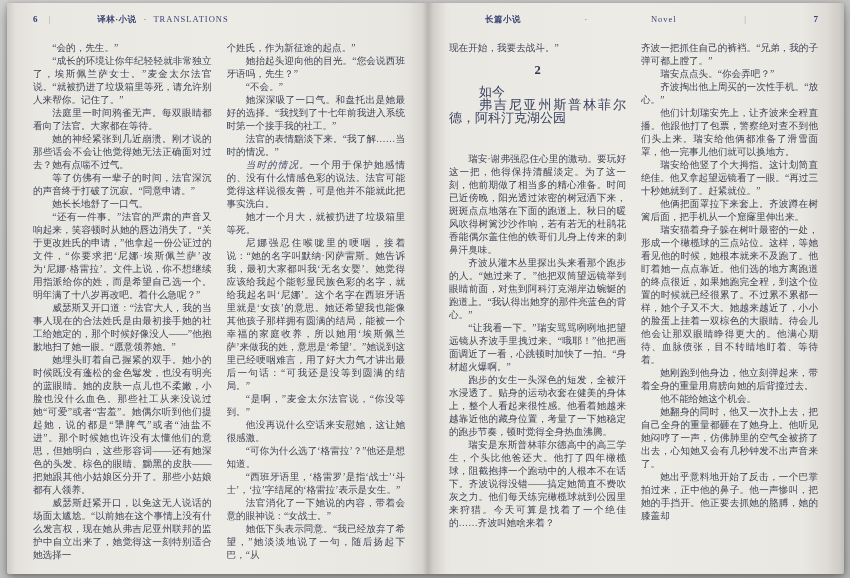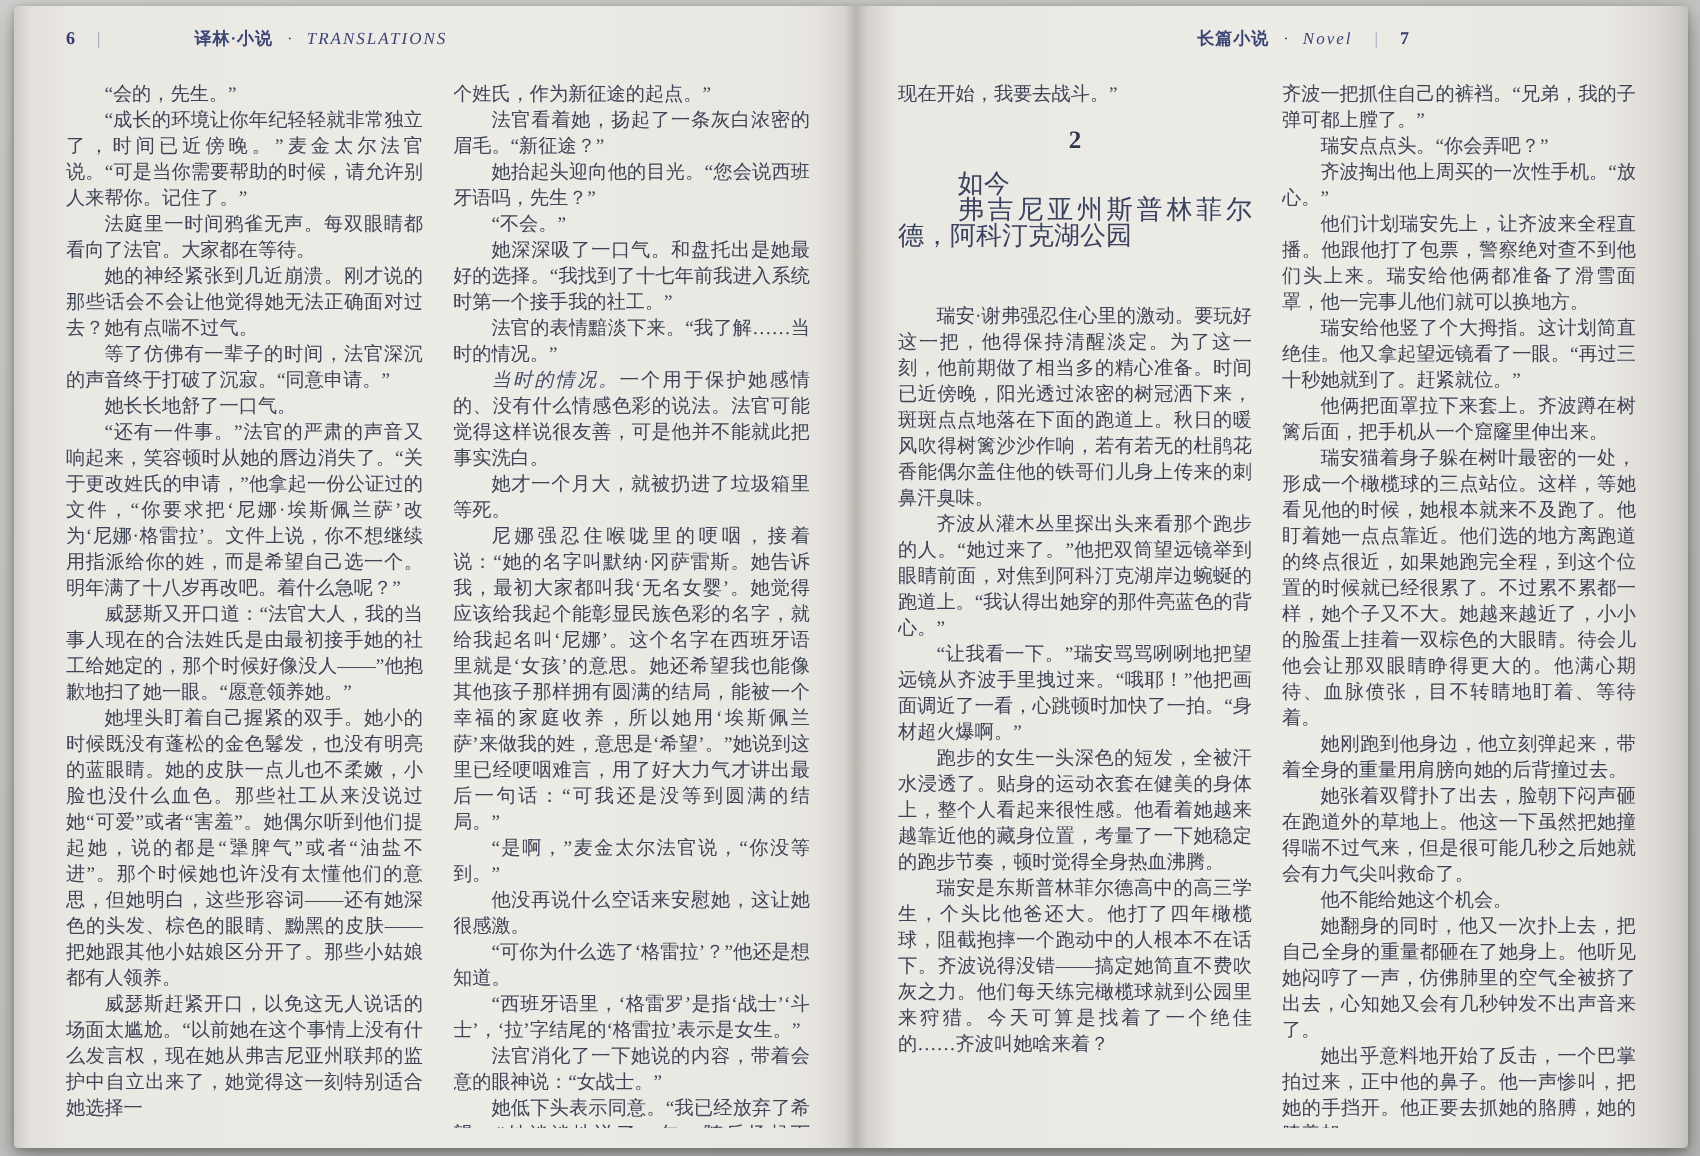--- a/index.html
+++ b/index.html
@@ -30,26 +30,26 @@
   }
   .edge{position:absolute;top:2px;height:567px;width:6px;pointer-events:none;opacity:.6;
     background:repeating-linear-gradient(90deg,#d8d5d0 0 1px,#c4c1bc 1px 2px);}
   .edge-l{left:1px;border-radius:3px 0 0 3px;}
   .edge-r{right:1px;border-radius:0 3px 3px 0;}
 
   .pg-header{
     height:14px;display:flex;align-items:baseline;gap:7px;
     font-size:8.5px;color:#3c4575;margin-bottom:13px;white-space:nowrap;
   }
-  .pg-header.right{justify-content:center;}
+  .pg-header.right{justify-content:space-between;}
   .hnum{font-size:9px;font-weight:bold;color:#343d6c;}
   .hsep{color:#9aa0b8;font-weight:normal;margin:0 4px;}
   .hcn{font-weight:bold;letter-spacing:.5px;margin-left:36px;}
   .hdot{color:#3c4575;}
-  .hen{font-style:italic;letter-spacing:1px;}
+  .hen{letter-spacing:1px;}
 
   .cols{display:flex;gap:15px;}
   .col{
     width:183px;height:523px;overflow:hidden;
     font-size:9.6px;line-height:13px;color:#3e4456;text-align:justify;
   }
   .para{margin:0;text-align:justify;}
   .ind{text-indent:2em;}
   .cont{text-indent:0;}
   .secnum{text-align:center;font-weight:bold;font-size:12.5px;line-height:15px;margin:9px 0 7px;text-indent:0;color:#2e3550;}
@@ -69,33 +69,32 @@
     <div class="pg-header">
       <span class="hnum">6</span>
         <span class="hsep">|</span>
         <span class="hcn">译林·小说</span>
         <span class="hdot">·</span>
         <span class="hen">TRANSLATIONS</span>
     </div>
     <div class="cols">
       <div class="col">
           <p class="para ind"><span>“会的，先生。”</span></p>
-          <p class="para ind"><span>“成长的环境让你年纪轻轻就非常独立了，时间已近傍晚。”麦金太尔法官说。“可是当你需要帮助的时候，请允许别人来帮你。记住了。”</span></p>
+          <p class="para ind"><span>“成长的环境让你年纪轻轻就非常独立了，埃斯佩兰萨女士。”麦金太尔法官说。“就被扔进了垃圾箱里等死，请允许别人来帮你。记住了。”</span></p>
           <p class="para ind"><span>法庭里一时间鸦雀无声。每双眼睛都看向了法官。大家都在等待。</span></p>
           <p class="para ind"><span>她的神经紧张到几近崩溃。刚才说的那些话会不会让他觉得她无法正确面对过去？她有点喘不过气。</span></p>
           <p class="para ind"><span>等了仿佛有一辈子的时间，法官深沉的声音终于打破了沉寂。“同意申请。”</span></p>
           <p class="para ind"><span>她长长地舒了一口气。</span></p>
           <p class="para ind"><span>“还有一件事。”法官的严肃的声音又响起来，笑容顿时从她的唇边消失了。“关于更改姓氏的申请，”他拿起一份公证过的文件，“你要求把‘尼娜·埃斯佩兰萨’改为‘尼娜·格雷拉’。文件上说，你不想继续用指派给你的姓，而是希望自己选一个。明年满了十八岁再改吧。着什么急呢？”</span></p>
           <p class="para ind"><span>威瑟斯又开口道：“法官大人，我的当事人现在的合法姓氏是由最初接手她的社工给她定的，那个时候好像没人——”他抱歉地扫了她一眼。“愿意领养她。”</span></p>
           <p class="para ind"><span>她埋头盯着自己握紧的双手。她小的时候既没有蓬松的金色鬈发，也没有明亮的蓝眼睛。她的皮肤一点儿也不柔嫩，小脸也没什么血色。那些社工从来没说过她“可爱”或者“害羞”。她偶尔听到他们提起她，说的都是“犟脾气”或者“油盐不进”。那个时候她也许没有太懂他们的意思，但她明白，这些形容词——还有她深色的头发、棕色的眼睛、黝黑的皮肤——把她跟其他小姑娘区分开了。那些小姑娘都有人领养。</span></p>
           <p class="para ind"><span>威瑟斯赶紧开口，以免这无人说话的场面太尴尬。“以前她在这个事情上没有什么发言权，现在她从弗吉尼亚州联邦的监护中自立出来了，她觉得这一刻特别适合她选择一</span></p>
         </div>
       <div class="col">
           <p class="para cont"><span>个姓氏，作为新征途的起点。”</span></p>
-          <p class="para ind"><span>法官看着她，扬起了一条灰白浓密的眉毛。“新征途？”</span></p>
           <p class="para ind"><span>她抬起头迎向他的目光。“您会说西班牙语吗，先生？”</span></p>
           <p class="para ind"><span>“不会。”</span></p>
           <p class="para ind"><span>她深深吸了一口气。和盘托出是她最好的选择。“我找到了十七年前我进入系统时第一个接手我的社工。”</span></p>
           <p class="para ind"><span>法官的表情黯淡下来。“我了解……当时的情况。”</span></p>
           <p class="para ind"><span class="it">当时的情况。</span><span>一个用于保护她感情的、没有什么情感色彩的说法。法官可能觉得这样说很友善，可是他并不能就此把事实洗白。</span></p>
           <p class="para ind"><span>她才一个月大，就被扔进了垃圾箱里等死。</span></p>
           <p class="para ind"><span>尼娜强忍住喉咙里的哽咽，接着说：“她的名字叫默纳·冈萨雷斯。她告诉我，最初大家都叫我‘无名女婴’。她觉得应该给我起个能彰显民族色彩的名字，就给我起名叫‘尼娜’。这个名字在西班牙语里就是‘女孩’的意思。她还希望我也能像其他孩子那样拥有圆满的结局，能被一个幸福的家庭收养，所以她用‘埃斯佩兰萨’来做我的姓，意思是‘希望’。”她说到这里已经哽咽难言，用了好大力气才讲出最后一句话：“可我还是没等到圆满的结局。”</span></p>
           <p class="para ind"><span>“是啊，”麦金太尔法官说，“你没等到。”</span></p>
           <p class="para ind"><span>他没再说什么空话来安慰她，这让她很感激。</span></p>
           <p class="para ind"><span>“可你为什么选了‘格雷拉’？”他还是想知道。</span></p>
@@ -128,21 +127,20 @@
         </div>
       <div class="col">
           <p class="para cont"><span>齐波一把抓住自己的裤裆。“兄弟，我的子弹可都上膛了。”</span></p>
           <p class="para ind"><span>瑞安点点头。“你会弄吧？”</span></p>
           <p class="para ind"><span>齐波掏出他上周买的一次性手机。“放心。”</span></p>
           <p class="para ind"><span>他们计划瑞安先上，让齐波来全程直播。他跟他打了包票，警察绝对查不到他们头上来。瑞安给他俩都准备了滑雪面罩，他一完事儿他们就可以换地方。</span></p>
           <p class="para ind"><span>瑞安给他竖了个大拇指。这计划简直绝佳。他又拿起望远镜看了一眼。“再过三十秒她就到了。赶紧就位。”</span></p>
           <p class="para ind"><span>他俩把面罩拉下来套上。齐波蹲在树篱后面，把手机从一个窟窿里伸出来。</span></p>
           <p class="para ind"><span>瑞安猫着身子躲在树叶最密的一处，形成一个橄榄球的三点站位。这样，等她看见他的时候，她根本就来不及跑了。他盯着她一点点靠近。他们选的地方离跑道的终点很近，如果她跑完全程，到这个位置的时候就已经很累了。不过累不累都一样，她个子又不大。她越来越近了，小小的脸蛋上挂着一双棕色的大眼睛。待会儿他会让那双眼睛睁得更大的。他满心期待、血脉偾张，目不转睛地盯着、等待着。</span></p>
           <p class="para ind"><span>她刚跑到他身边，他立刻弹起来，带着全身的重量用肩膀向她的后背撞过去。</span></p>
-          <p class="para ind"><span>她张着双臂扑了出去，脸朝下闷声砸在跑道外的草地上。他这一下虽然把她撞得喘不过气来，但是很可能几秒之后她就会有力气尖叫救命了。</span></p>
           <p class="para ind"><span>他不能给她这个机会。</span></p>
           <p class="para ind"><span>她翻身的同时，他又一次扑上去，把自己全身的重量都砸在了她身上。他听见她闷哼了一声，仿佛肺里的空气全被挤了出去，心知她又会有几秒钟发不出声音来了。</span></p>
           <p class="para ind"><span>她出乎意料地开始了反击，一个巴掌拍过来，正中他的鼻子。他一声惨叫，把她的手挡开。他正要去抓她的胳膊，她的膝盖却</span></p>
         </div>
     </div>
   </div>
 
   <div class="fold"></div>
 </div>
 

